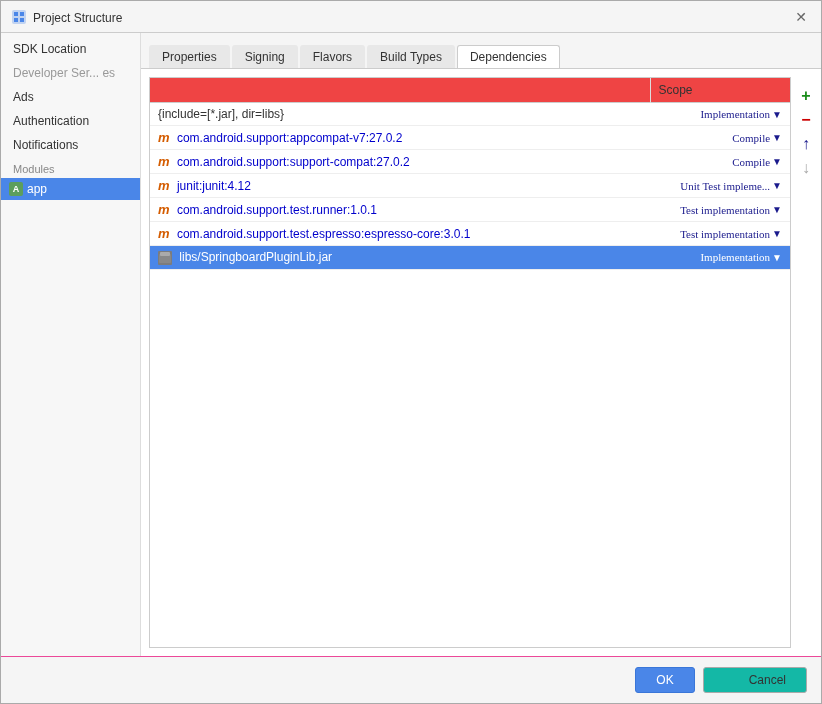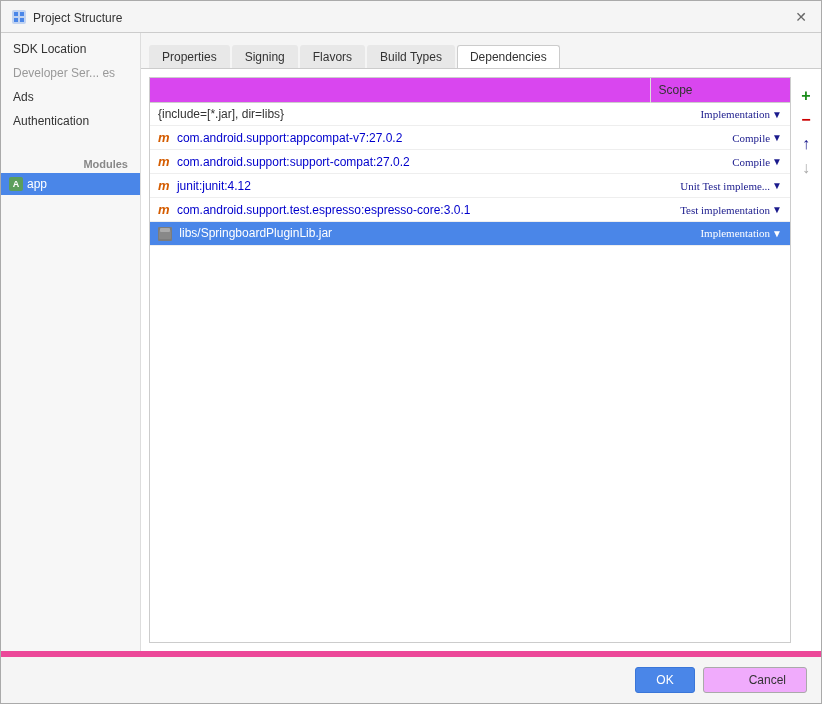--- a/index.html
+++ b/index.html
@@ -74,23 +74,22 @@
       padding: 5px 12px;
       cursor: pointer;
       color: #333;
       font-size: 12px;
     }
     .sidebar-item.dimmed { color: #999; }
     .sidebar-section-header {
       padding: 6px 12px 3px 12px;
       font-size: 11px;
       color: #888;
-      font-weight: bold;
-      text-align: right;
-      margin-top: 19px;
+      font-weight: normal;
+      text-align: left;
     }
     .sidebar-module-item {
       display: flex;
       align-items: center;
       padding: 4px 8px;
       cursor: pointer;
       color: #333;
       font-size: 12px;
       background: #4a86e8;
       color: white;
@@ -151,21 +150,21 @@
       flex: 1;
       border: 1px solid #cccccc;
       overflow-y: auto;
       overflow-x: hidden;
     }
     .table {
       width: 100%;
       border-collapse: collapse;
     }
     .table thead tr {
-      background: #d946ef;
+      background: #ef4444;
       border-bottom: 1px solid #cccccc;
       margin-top: 16px;
     }
     .table th {
       padding: 5px 8px;
       text-align: left;
       font-weight: normal;
       color: #333;
       font-size: 12px;
       border-right: 1px solid #dddddd;
@@ -237,38 +236,38 @@
     }
     .side-btn.add { color: #1a8c1a; }
     .side-btn.remove { color: #cc0000; }
     .side-btn.up { color: #1a1a8c; }
     .side-btn.down { color: #aaaaaa; }
     .dialog-footer {
       display: flex;
       justify-content: flex-end;
       align-items: center;
       padding: 10px 14px;
-      border-top: 6px solid #ec4899;
+      border-top: 1px solid #ec4899;
       background: #f5f5f5;
       gap: 8px;
     }
     .footer-btn {
       padding: 5px 20px;
       font-size: 12px;
       cursor: pointer;
       border-radius: 3px;
       border: 1px solid #aaaaaa;
     }
     .footer-btn.ok {
       background: #4a86e8;
       color: white;
       border-color: #3a76d8;
     }
     .footer-btn.cancel {
-      background: #f0abfc;
+      background: #14b8a6;
       color: #333;
       padding-left: 45px;
     }
     .dep-name { color: #333; }
     .dep-name.link { color: #0000cc; }
     .col-dep { width: 100%; }
     .col-scope { width: 140px; min-width: 140px; }
   </style>
 </head>
 <body>
@@ -291,20 +290,21 @@
     <button class="close-btn">✕</button>
   </div>
 
   <div class="content">
 
     <div class="sidebar">
       <div class="sidebar-item">SDK Location</div>
       <div class="sidebar-item dimmed">Developer Ser... es</div>
       <div class="sidebar-item">Ads</div>
       <div class="sidebar-item">Authentication</div>
+      <div class="sidebar-item">Notifications</div>
       <div class="sidebar-section-header">Modules</div>
       <div class="sidebar-module-item">
         <span class="module-icon">A</span>
         <span>app</span>
       </div>
     </div>
 
     <div class="main-panel">
 
       <div class="tabs-bar">
@@ -370,20 +370,32 @@
                   <span class="dep-name link">junit:junit:4.12</span>
                 </td>
                 <td>
                   <div class="scope-cell">
                     <span class="scope-dropdown">Unit Test impleme...</span>
                     <span class="scope-arrow">▼</span>
                   </div>
                 </td>
               </tr>
 
+              <tr>
+                <td>
+                  <span class="dep-icon">m</span>
+                  <span class="dep-name link">com.android.support.test.runner:1.0.1</span>
+                </td>
+                <td>
+                  <div class="scope-cell">
+                    <span class="scope-dropdown">Test implementation</span>
+                    <span class="scope-arrow">▼</span>
+                  </div>
+                </td>
+              </tr>
 
               <tr>
                 <td>
                   <span class="dep-icon">m</span>
                   <span class="dep-name link">com.android.support.test.espresso:espresso-core:3.0.1</span>
                 </td>
                 <td>
                   <div class="scope-cell">
                     <span class="scope-dropdown">Test implementation</span>
                     <span class="scope-arrow">▼</span>

